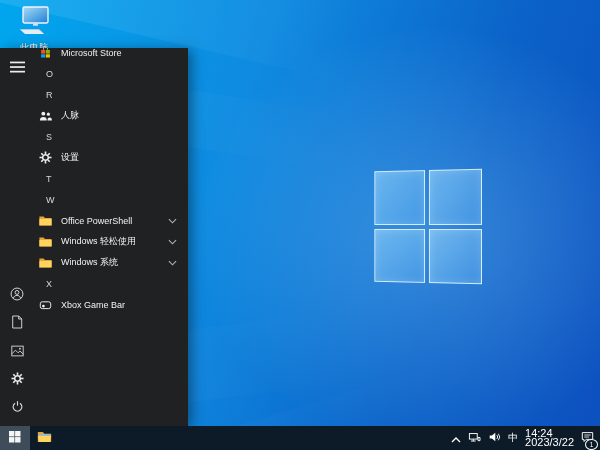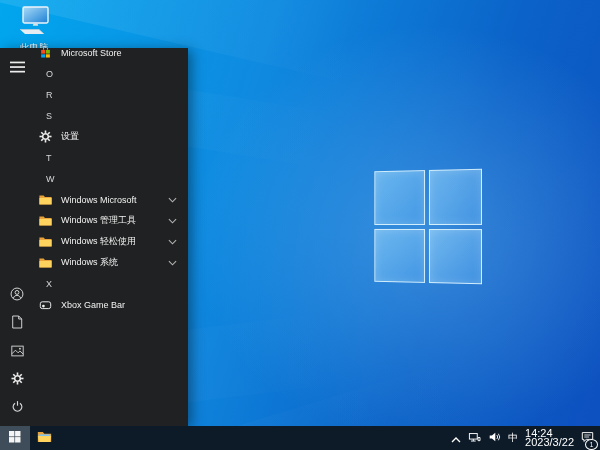--- a/index.html
+++ b/index.html
@@ -160,20 +160,31 @@
             </svg>
           </span>
           <span class="label">Microsoft Store</span>
         </div>
         <div class="row header">
           <span>O</span>
         </div>
         <div class="row header">
           <span>R</span>
         </div>
+        <div class="row app">
+          <span class="icon-box">
+            <svg width="13" height="12" viewBox="0 0 16 15" fill="#f0f0f0">
+              <circle cx="5.3" cy="4.6" r="2.4"></circle>
+              <path d="M1 13 q0-4.2 4.3-4.2 q4.3 0 4.3 4.2 z"></path>
+              <circle cx="11.6" cy="5.2" r="2"></circle>
+              <path d="M10.5 13 q0-3.6 2.7-3.6 q2.8 0 2.8 3.6 z"></path>
+            </svg>
+          </span>
+          <span class="label">人脉</span>
+        </div>
         <div class="row header">
           <span>S</span>
         </div>
         <div class="row app">
           <span class="icon-box">
             <svg width="13" height="13" viewBox="0 0 16 16">
               <g fill="#ededed">
                 <rect x="7" y="0.6" width="2" height="3"></rect>
                 <rect x="7" y="0.6" width="2" height="3" transform="rotate(45 8 8)"></rect>
                 <rect x="7" y="0.6" width="2" height="3" transform="rotate(90 8 8)"></rect>
@@ -194,35 +205,21 @@
         <div class="row header">
           <span>W</span>
         </div>
         <div class="row app">
           <span class="icon-box">
             <svg width="13" height="11" viewBox="0 0 16 13">
               <path d="M0.5 1.5 h5.2 l1.6 2 h8.2 v9 h-15 z" fill="#e9a23b"></path>
               <path d="M0.5 4.6 h15 v7.9 h-15 z" fill="#ffd45e"></path>
             </svg>
           </span>
-          <span class="label">Windows Microsoft</span>
-          <span class="chevron">
-            <svg width="9" height="6" viewBox="0 0 10 6" fill="none" stroke="#b4b4b4" stroke-width="1.2">
-              <path d="M1 1 L5 5 L9 1"></path>
-            </svg>
-          </span>
-        </div>
-        <div class="row app">
-          <span class="icon-box">
-            <svg width="13" height="11" viewBox="0 0 16 13">
-              <path d="M0.5 1.5 h5.2 l1.6 2 h8.2 v9 h-15 z" fill="#e9a23b"></path>
-              <path d="M0.5 4.6 h15 v7.9 h-15 z" fill="#ffd45e"></path>
-            </svg>
-          </span>
-          <span class="label">Windows 管理工具</span>
+          <span class="label">Office PowerShell</span>
           <span class="chevron">
             <svg width="9" height="6" viewBox="0 0 10 6" fill="none" stroke="#b4b4b4" stroke-width="1.2">
               <path d="M1 1 L5 5 L9 1"></path>
             </svg>
           </span>
         </div>
         <div class="row app">
           <span class="icon-box">
             <svg width="13" height="11" viewBox="0 0 16 13">
               <path d="M0.5 1.5 h5.2 l1.6 2 h8.2 v9 h-15 z" fill="#e9a23b"></path>

